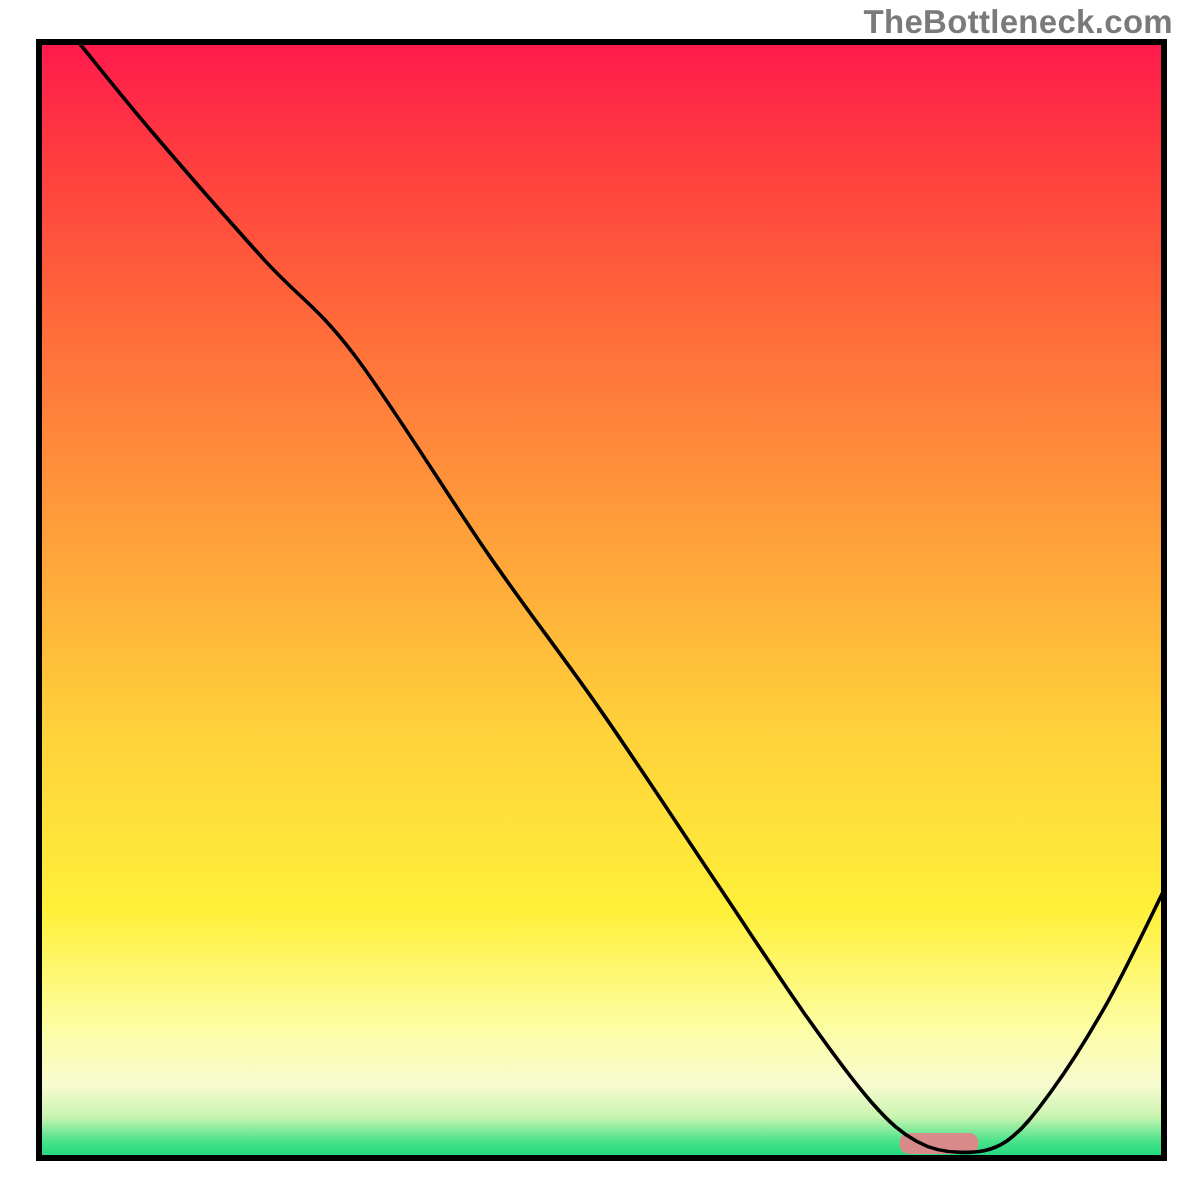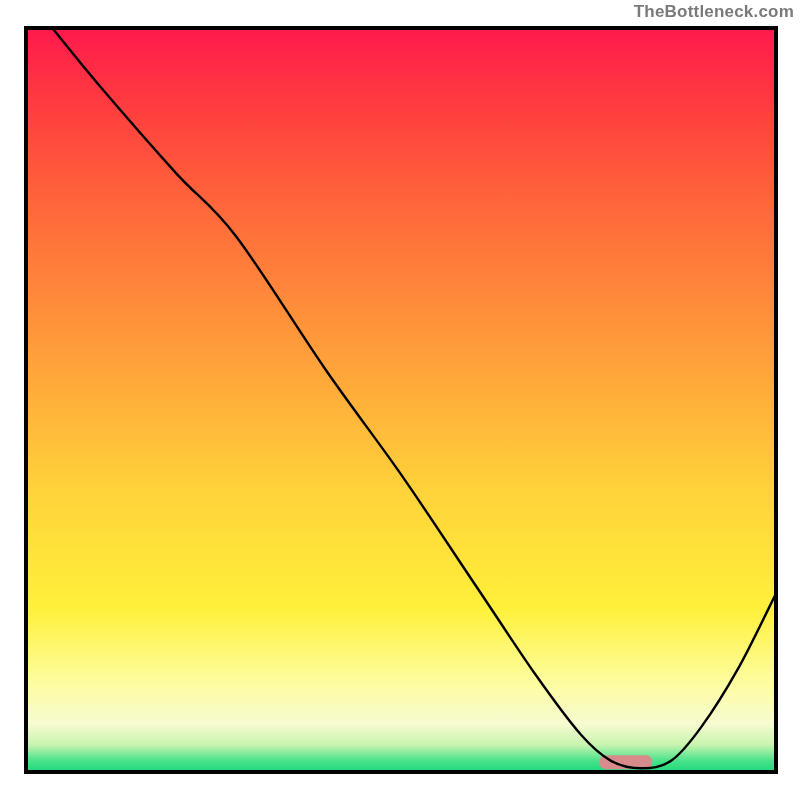--- a/index.html
+++ b/index.html
@@ -14,22 +14,22 @@
   .frame {
     position: absolute;
     left: 0;
     top: 0;
     width: 800px;
     height: 800px;
   }
   .watermark {
     position: absolute;
     top: 2px;
-    right: 6px;
-    font-size: 17px;
+    right: 18px;
+    font-size: 22px;
     font-weight: 600;
     color: #7a7a7a;
     letter-spacing: 0.2px;
   }
   svg { display: block; }
 </style>
 </head>
 <body>
 
 <div class="frame">

